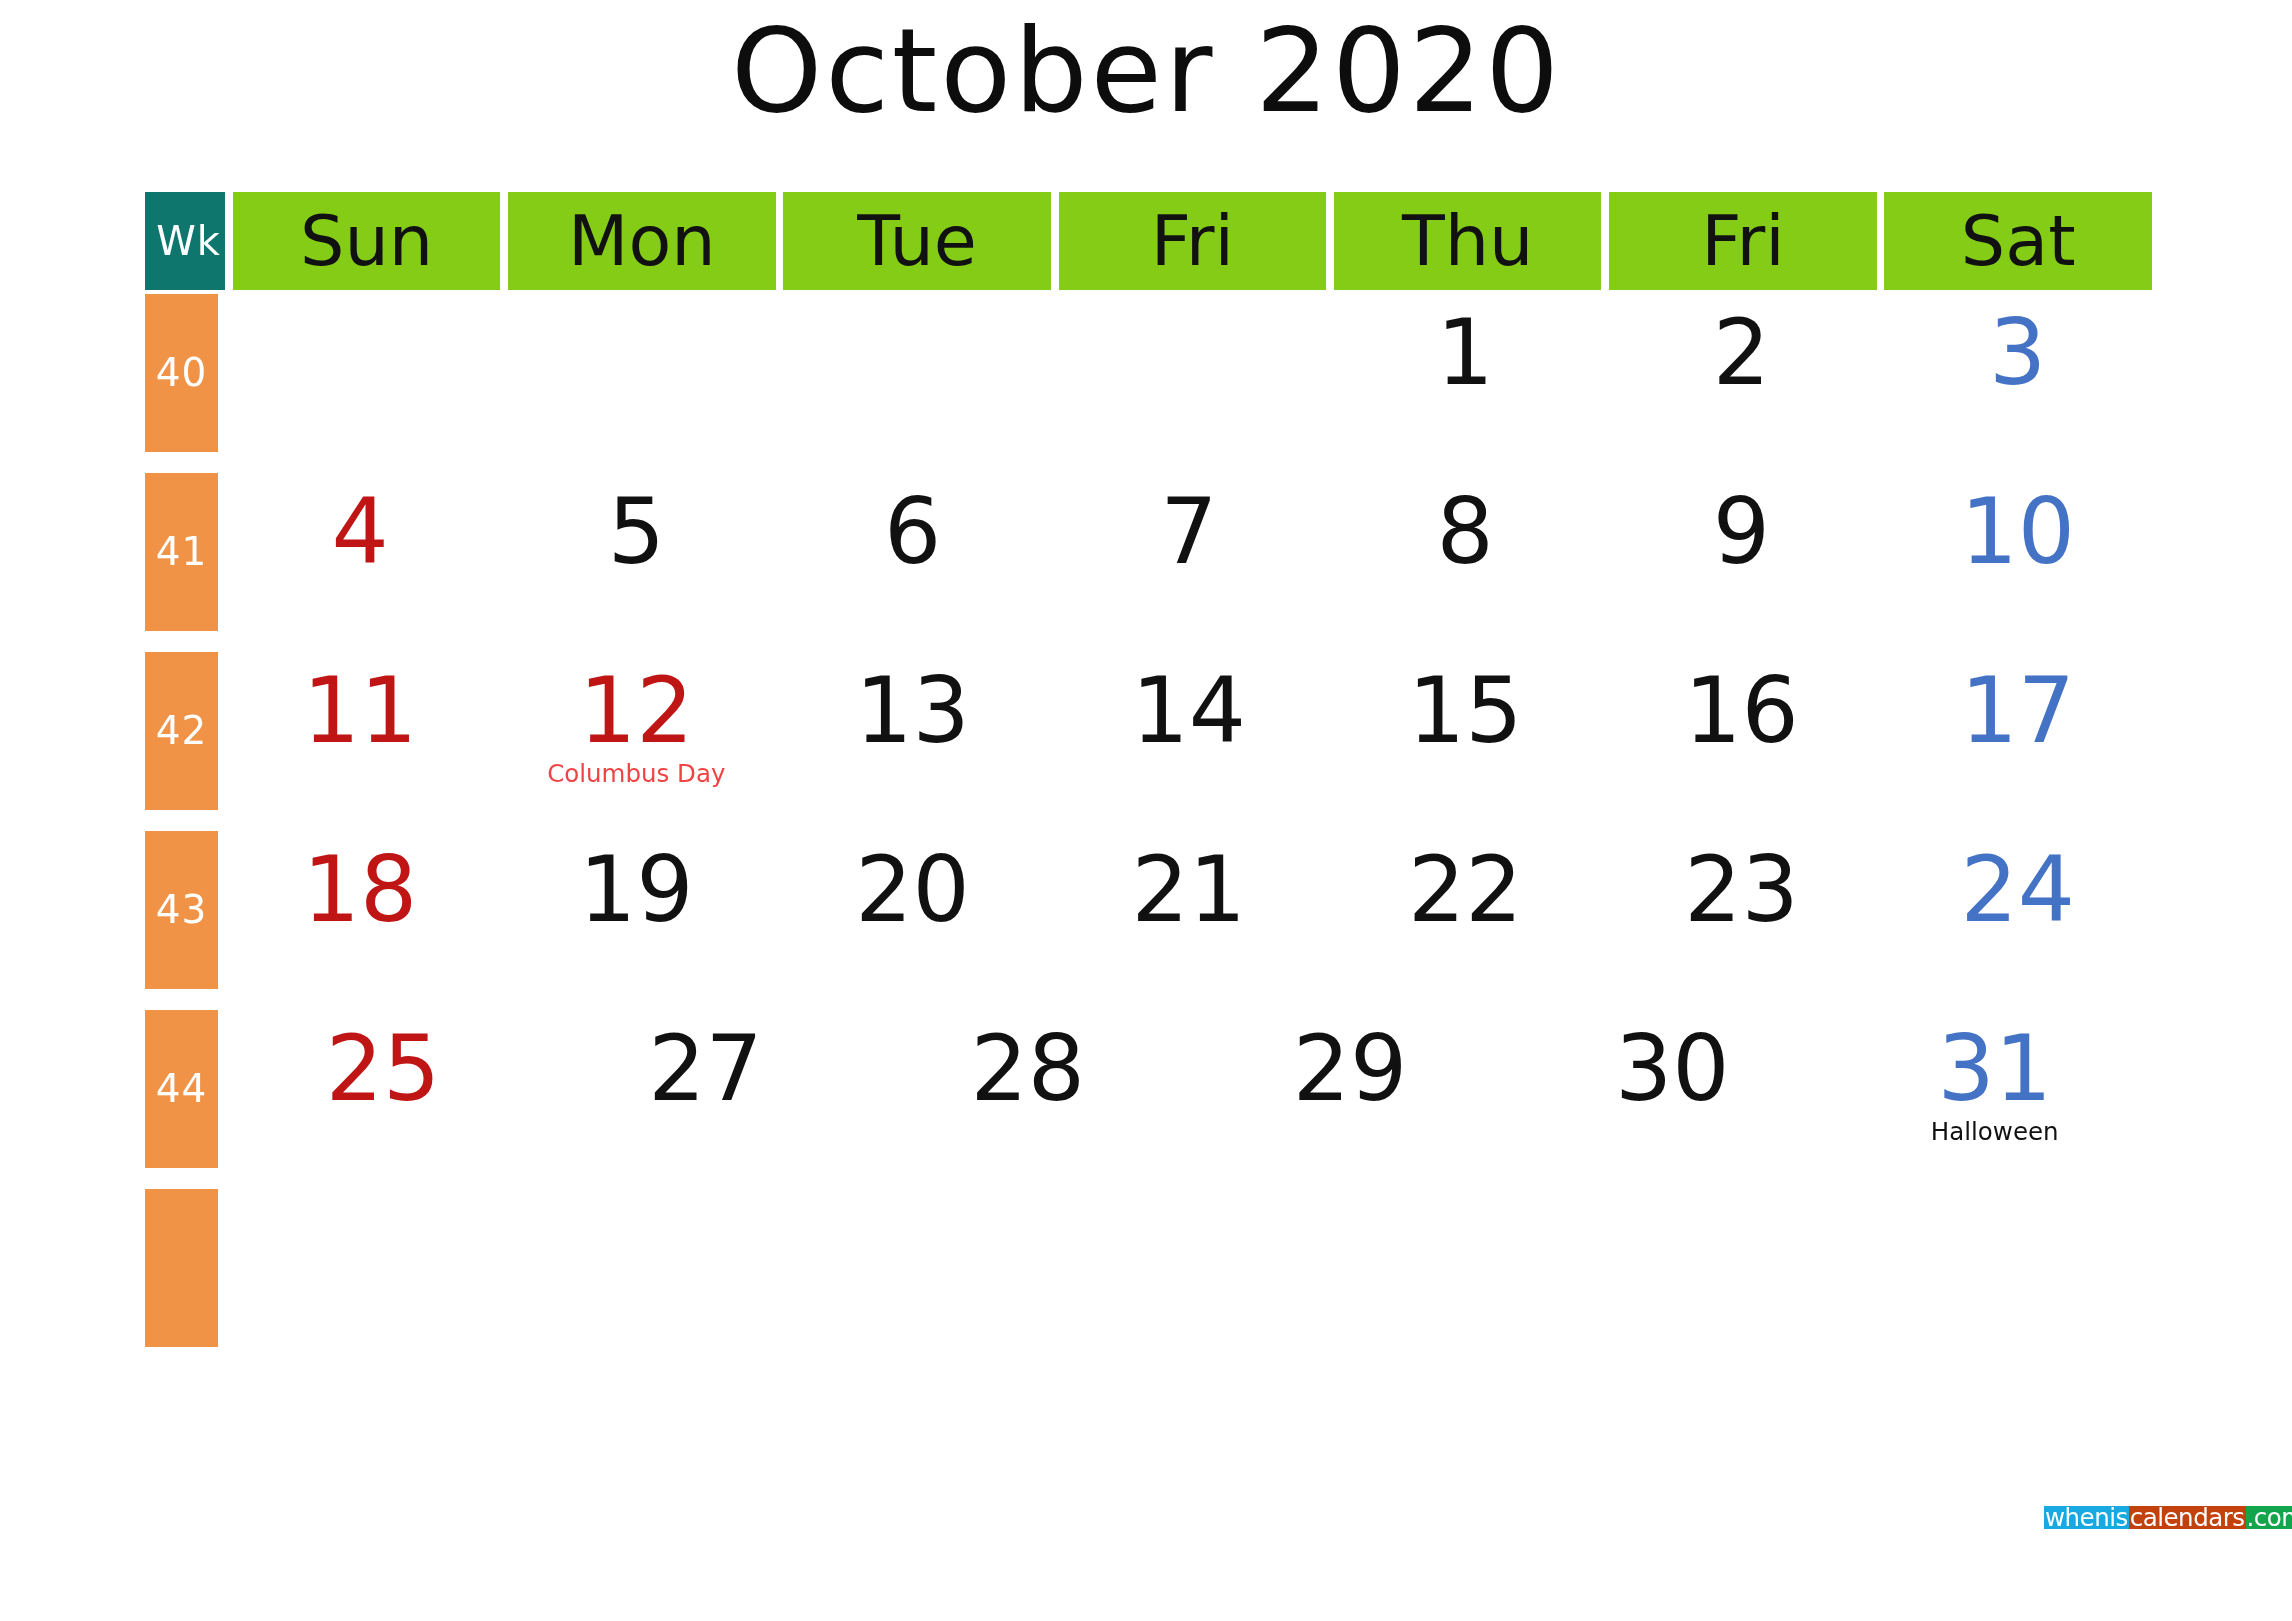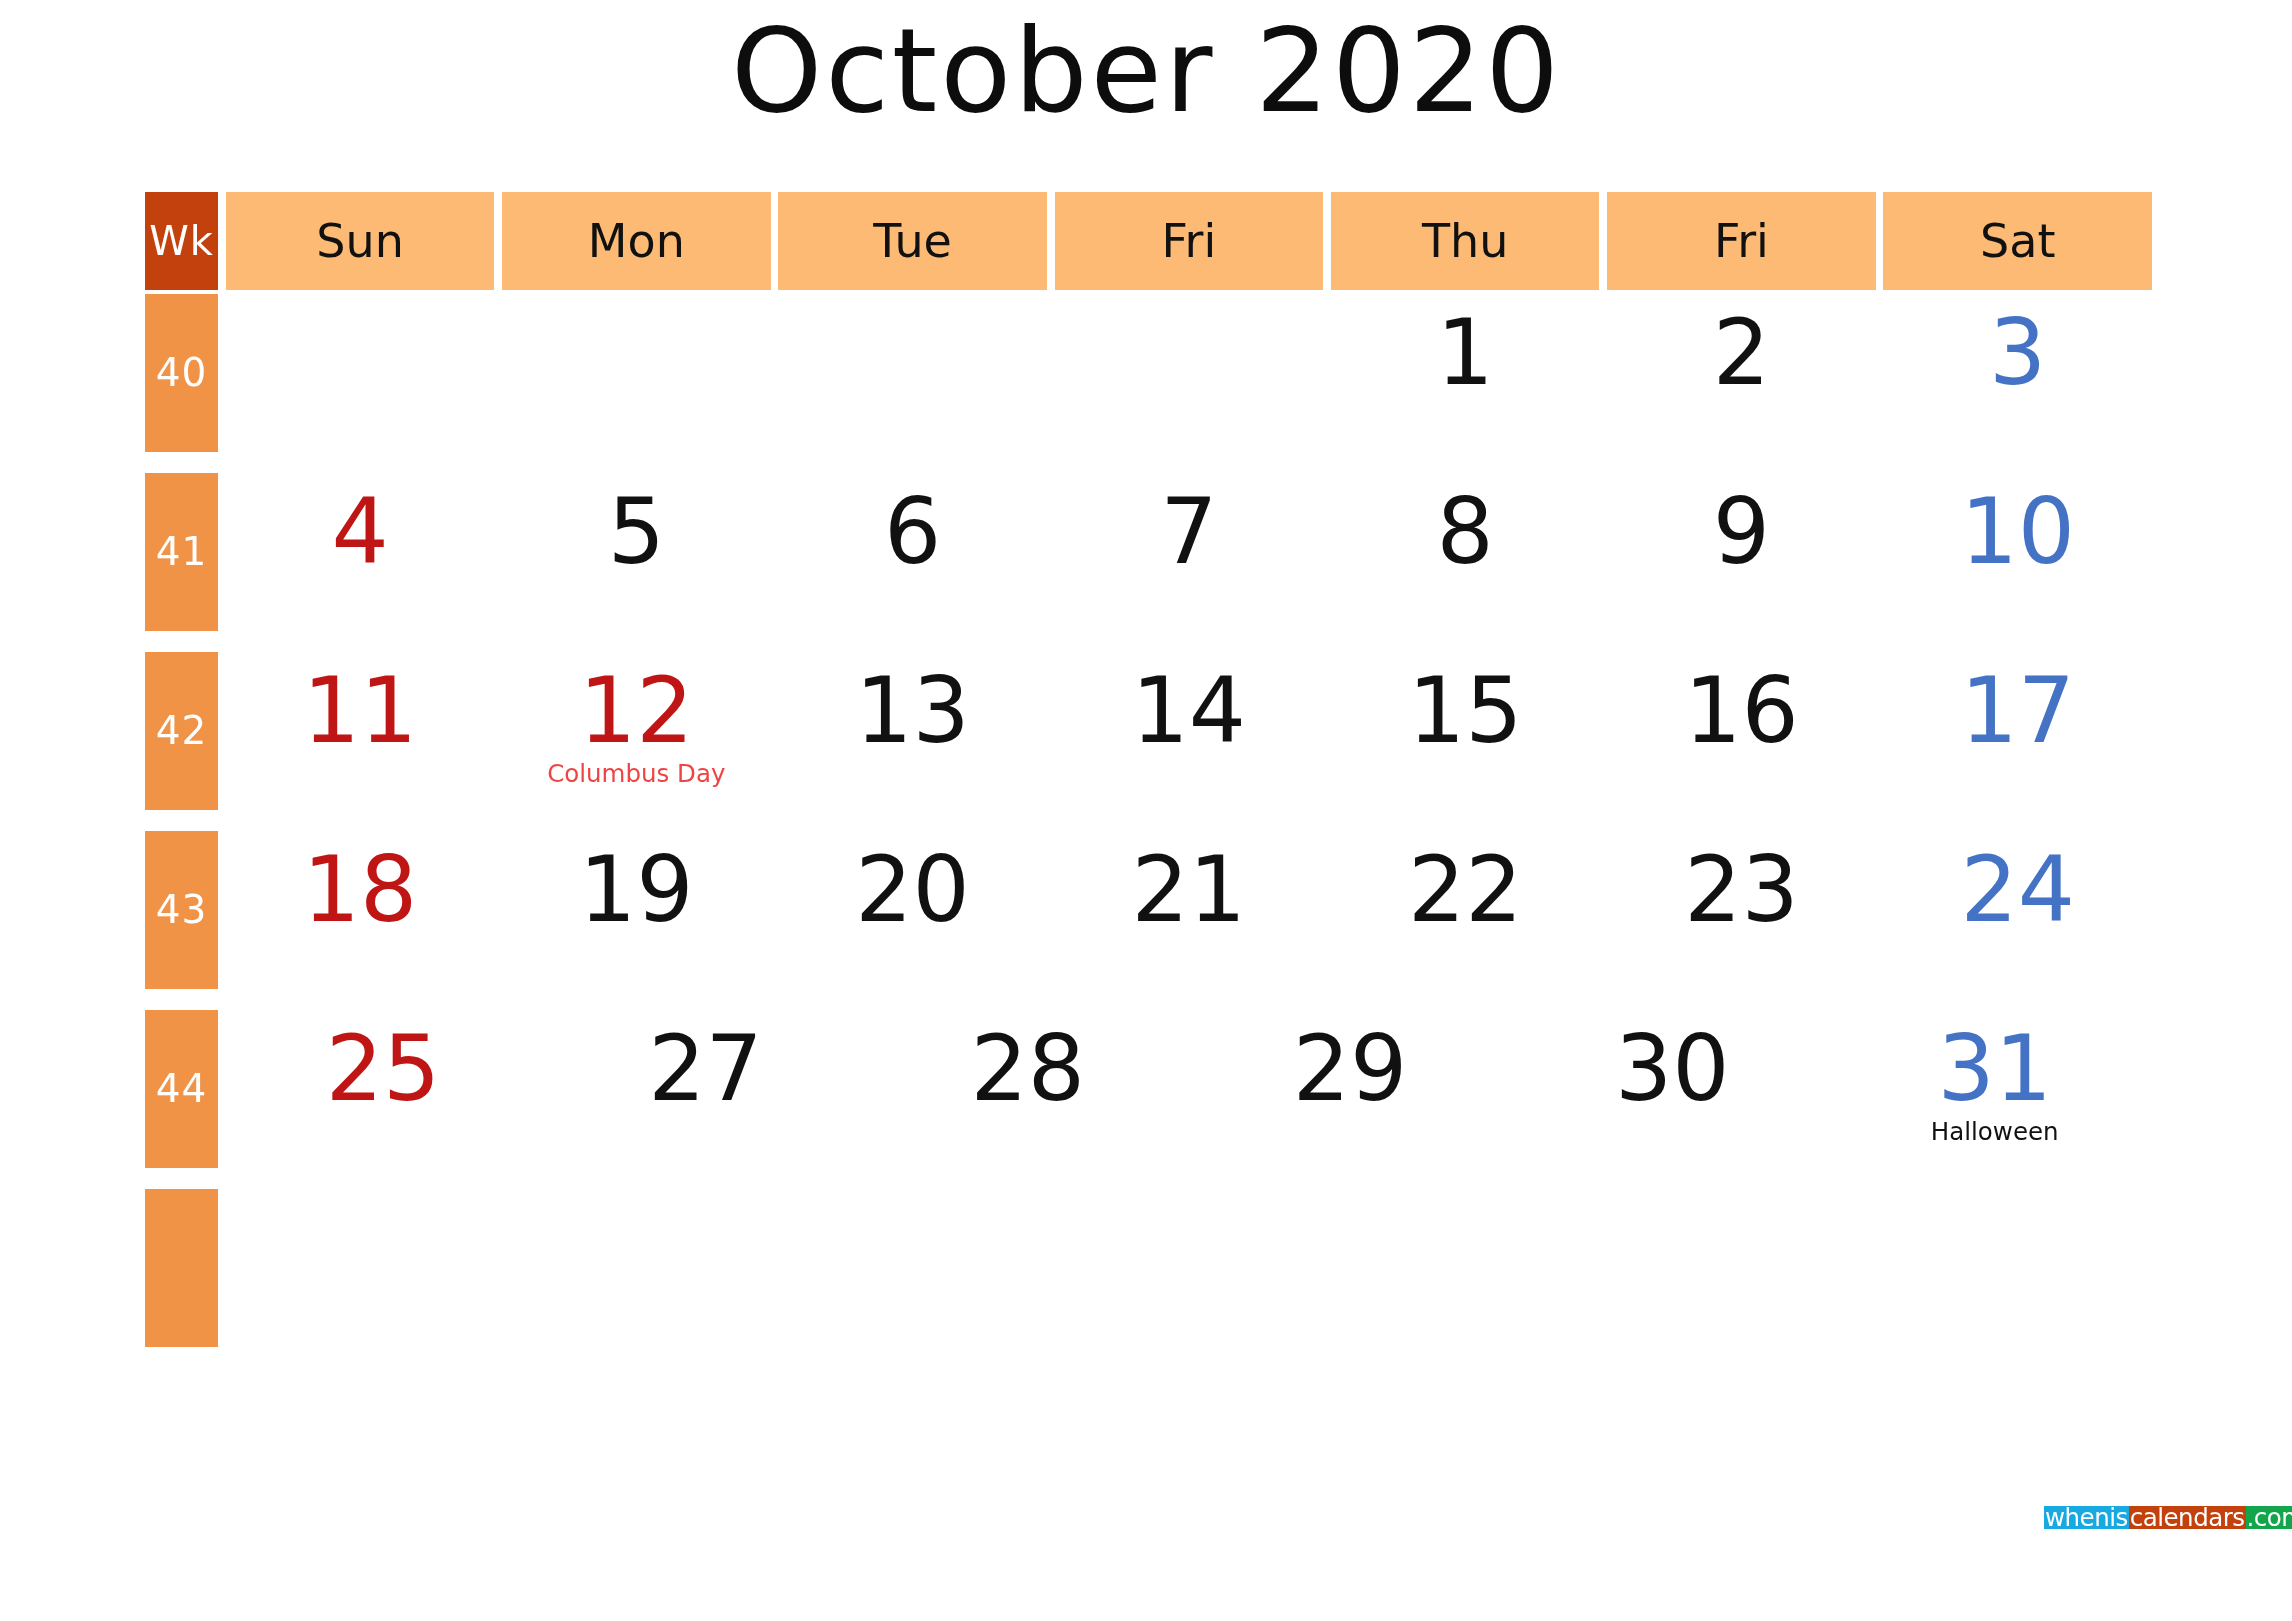--- a/index.html
+++ b/index.html
@@ -48,38 +48,39 @@
   }
 
   .hdr-row {
     display: flex;
     height: 98px;
     margin-bottom: 3.9px;
   }
   .hdr-wk {
     width: 73px;
     flex: 0 0 73px;
-    background: #c2410c;
+    background: #0f766e;
     color: #ffffff;
     display: flex;
     align-items: center;
     justify-content: center;
     font-size: 40px;
     letter-spacing: 1px;
     font-family: "DejaVu Sans", sans-serif;
+    padding-left: 7px;
   }
   .hdr-spacer { flex: 0 0 7.8px; }
   .hdr-day {
     flex: 1 1 0;
-    background: #fdba74;
+    background: #84cc16;
     color: #111111;
     display: flex;
     align-items: center;
     justify-content: center;
-    font-size: 46px;
+    font-size: 70px;
     font-family: "DejaVu Sans", sans-serif;
     margin-right: 7.8px;
   }
   .hdr-day:last-child { margin-right: 0; }
 
   .body-row {
     display: flex;
     height: 179px;
   }
   .wk-cell {

